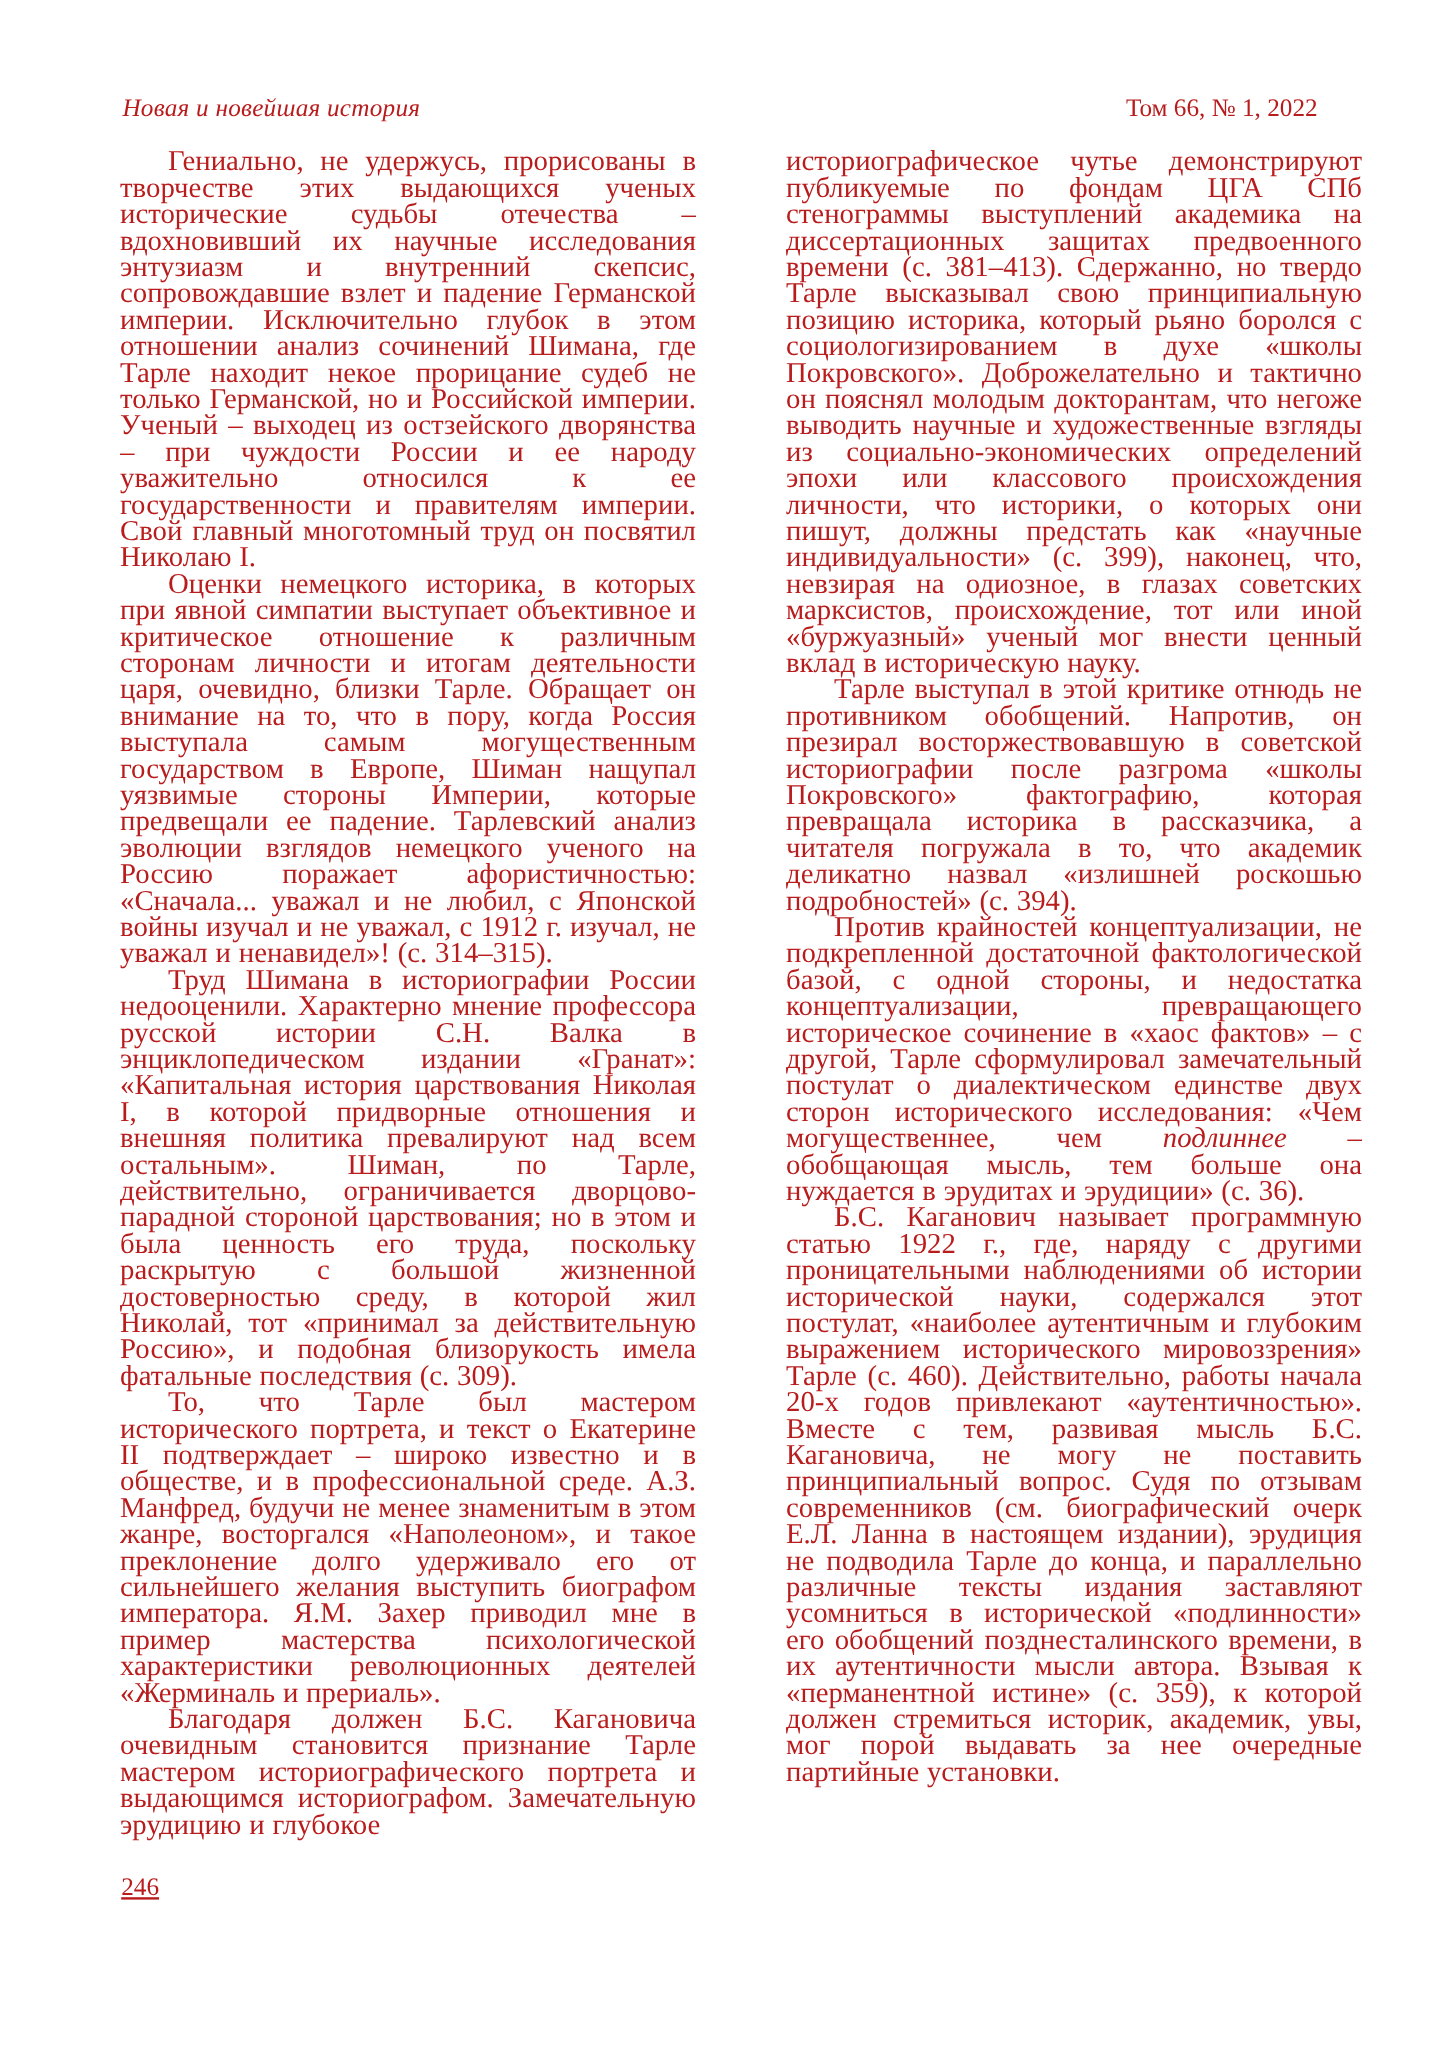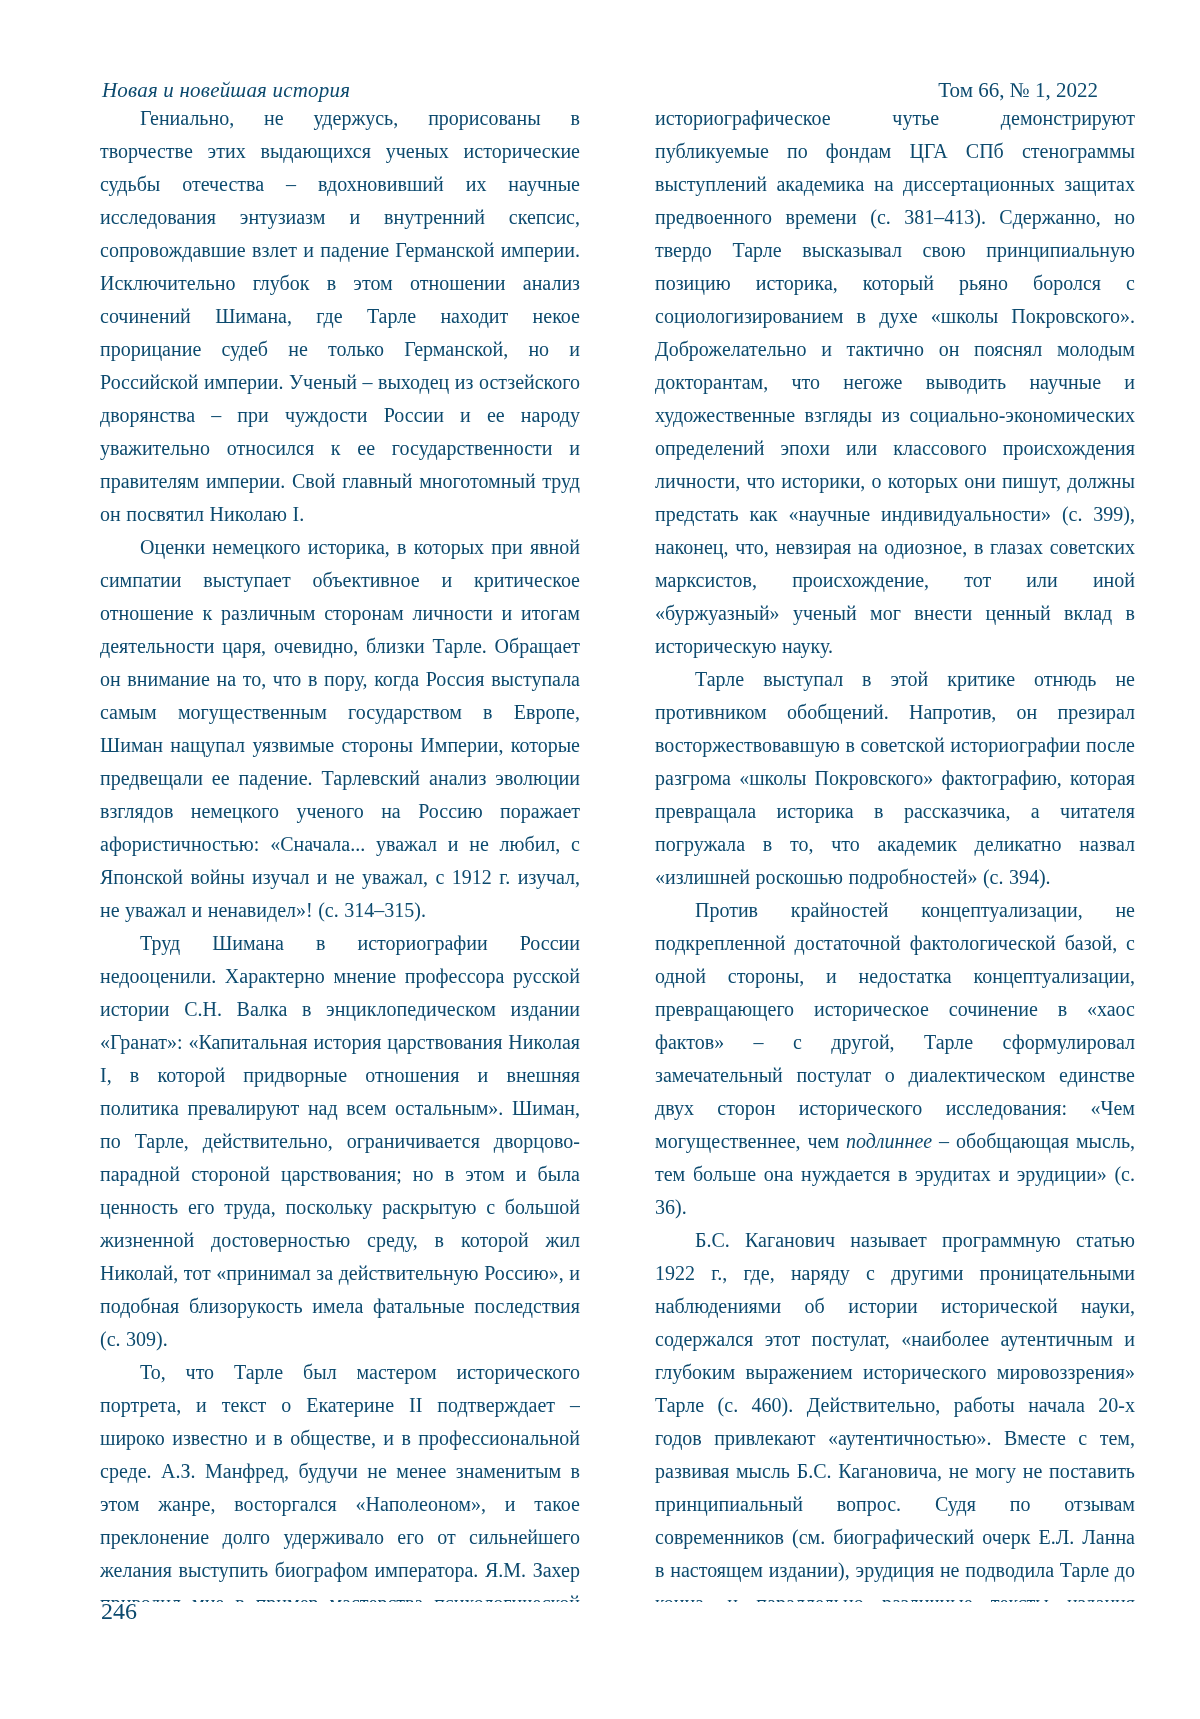--- a/index.html
+++ b/index.html
@@ -25,52 +25,53 @@
     justify-content: space-between;
     align-items: baseline;
     font-size: 21px;
     line-height: 24px;
     white-space: nowrap;
   }
   .running-head .journal { font-style: italic; letter-spacing: 0.2px; }
   .running-head .issue   { font-style: normal; }
   .col {
     position: absolute;
-    top: 102px;
+    top: 124px;
     width: 480px;
     height: 1500px;
     overflow: hidden;
-    font-size: 20px;
-    line-height: 33px;
+    font-size: 24px;
+    line-height: 22px;
     text-align: justify;
     hyphens: auto;
     -webkit-hyphens: auto;
     word-spacing: 0.5px;
   }
   .col-left  { left: 100px; }
   .col-right { left: 618px; margin-left: 37px; }
   .col p {
     margin: 0;
     padding: 0;
     text-indent: 40px;
   }
   .col p.no-indent { text-indent: 0; }
   .col p em { }
   .page-number {
     position: absolute;
     left: 101px;
-    top: 1598px;
-    font-size: 24px;
+    top: 1559px;
+    font-size: 21px;
     line-height: 26px;
+    text-decoration: underline;
   }
 </style>
 </head>
 <body>
 
-<div class="page" style="color: #0c4a6e; background: rgb(255, 255, 255);">
+<div class="page" style="color: #b91c1c; background: rgb(255, 255, 255);">
 
   <div class="running-head">
     <span class="journal">Новая и новейшая история</span>
     <span class="issue">Том 66, № 1, 2022</span>
   </div>
 
   <div class="col col-left">
       <p><span>Гениально, не удержусь, прорисованы в творчестве этих выдающихся ученых исторические судьбы отечества – вдохновивший их научные исследования энтузиазм и внутренний скепсис, сопровождавшие взлет и падение Германской империи. Исключительно глубок в этом отношении анализ сочинений Шимана, где Тарле находит некое прорицание судеб не только Германской, но и Российской империи. Ученый – выходец из остзейского дворянства – при чуждости России и ее народу уважительно относился к ее государственности и правителям империи. Свой главный многотомный труд он посвятил Николаю I.</span></p>
       <p><span>Оценки немецкого историка, в которых при явной симпатии выступает объективное и критическое отношение к различным сторонам личности и итогам деятельности царя, очевидно, близки Тарле. Обращает он внимание на то, что в пору, когда Россия выступала самым могущественным государством в Европе, Шиман нащупал уязвимые стороны Империи, которые предвещали ее падение. Тарлевский анализ эволюции взглядов немецкого ученого на Россию поражает афористичностью: «Сначала... уважал и не любил, с Японской войны изучал и не уважал, с 1912 г. изучал, не уважал и ненавидел»! (с. 314–315).</span></p>
       <p><span>Труд Шимана в историографии России недооценили. Характерно мнение профессора русской истории С.Н. Валка в энциклопедическом издании «Гранат»: «Капитальная история царствования Николая I, в которой придворные отношения и внешняя политика превалируют над всем остальным». Шиман, по Тарле, действительно, ограничивается дворцово-парадной стороной царствования; но в этом и была ценность его труда, поскольку раскрытую с большой жизненной достоверностью среду, в которой жил Николай, тот «принимал за действительную Россию», и подобная близорукость имела фатальные последствия (с. 309).</span></p>

